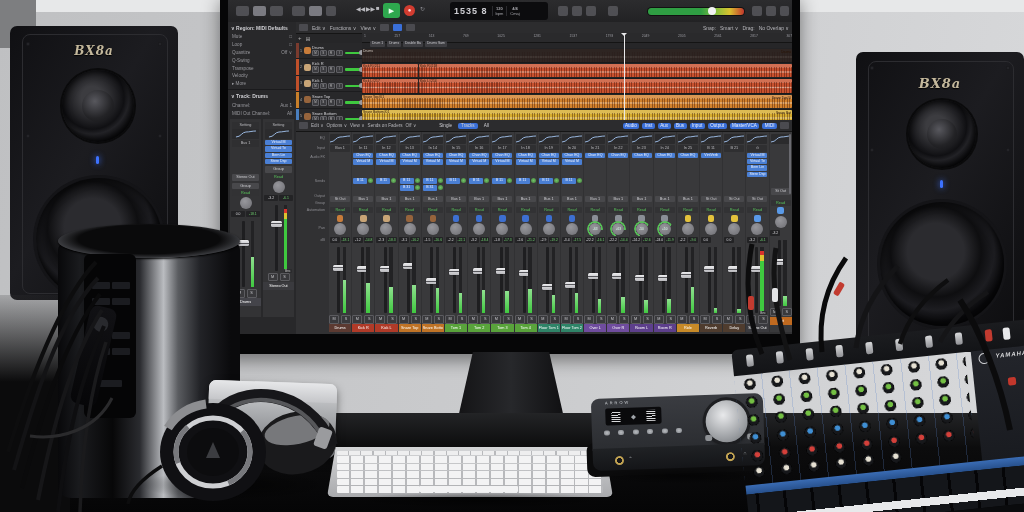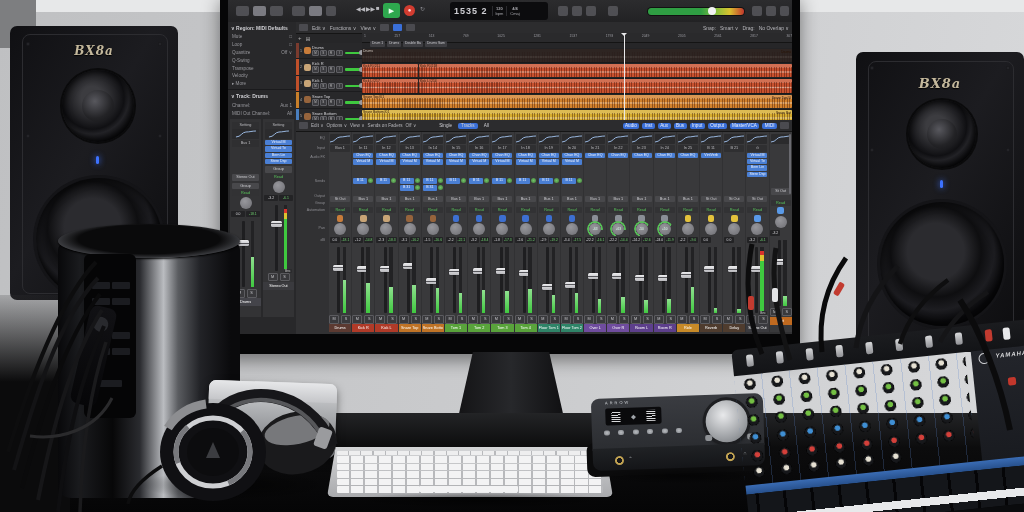--- a/index.html
+++ b/index.html
@@ -229,21 +229,21 @@
       <span class="cic" style="left:64px;width:13px"></span>
       <span class="cic lit" style="left:81px;width:13px"></span>
       <span class="cic" style="left:98px;width:10px"></span>
       <span class="tbtn" style="left:128px">◀◀</span>
       <span class="tbtn" style="left:138px">▶▶</span>
       <span class="tbtn" style="left:148px">■</span>
       <span id="playb">▶</span>
       <span id="recb">●</span>
       <span class="tbtn" style="left:192px;color:#8a8a90">↻</span>
       <div id="lcd">
-        <span class="pos">1535 2</span>
+        <span class="pos">1535 8</span>
         <span class="sub"><b>120</b><br><span>bpm</span></span>
         <span class="sub"><b>4/4</b><br><span>Cmaj</span></span>
       </div>
       <span class="cic" style="left:330px;width:10px"></span>
       <span class="cic" style="left:344px;width:10px"></span>
       <span class="cic" style="left:358px;width:10px"></span>
       <span class="cic" style="left:380px;width:10px"></span>
       <div id="mslider">
           <i></i>
         </div>

